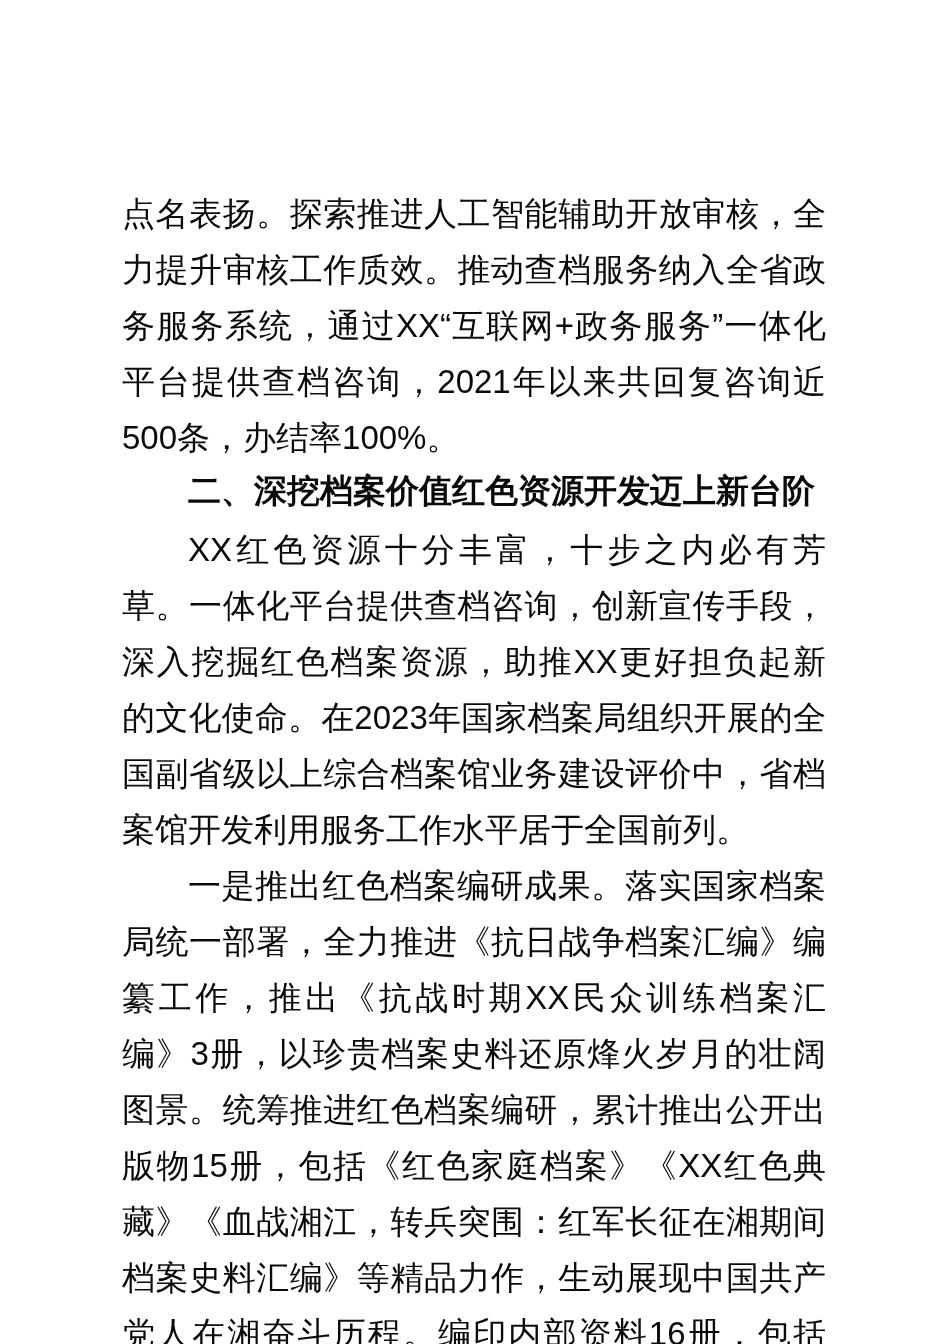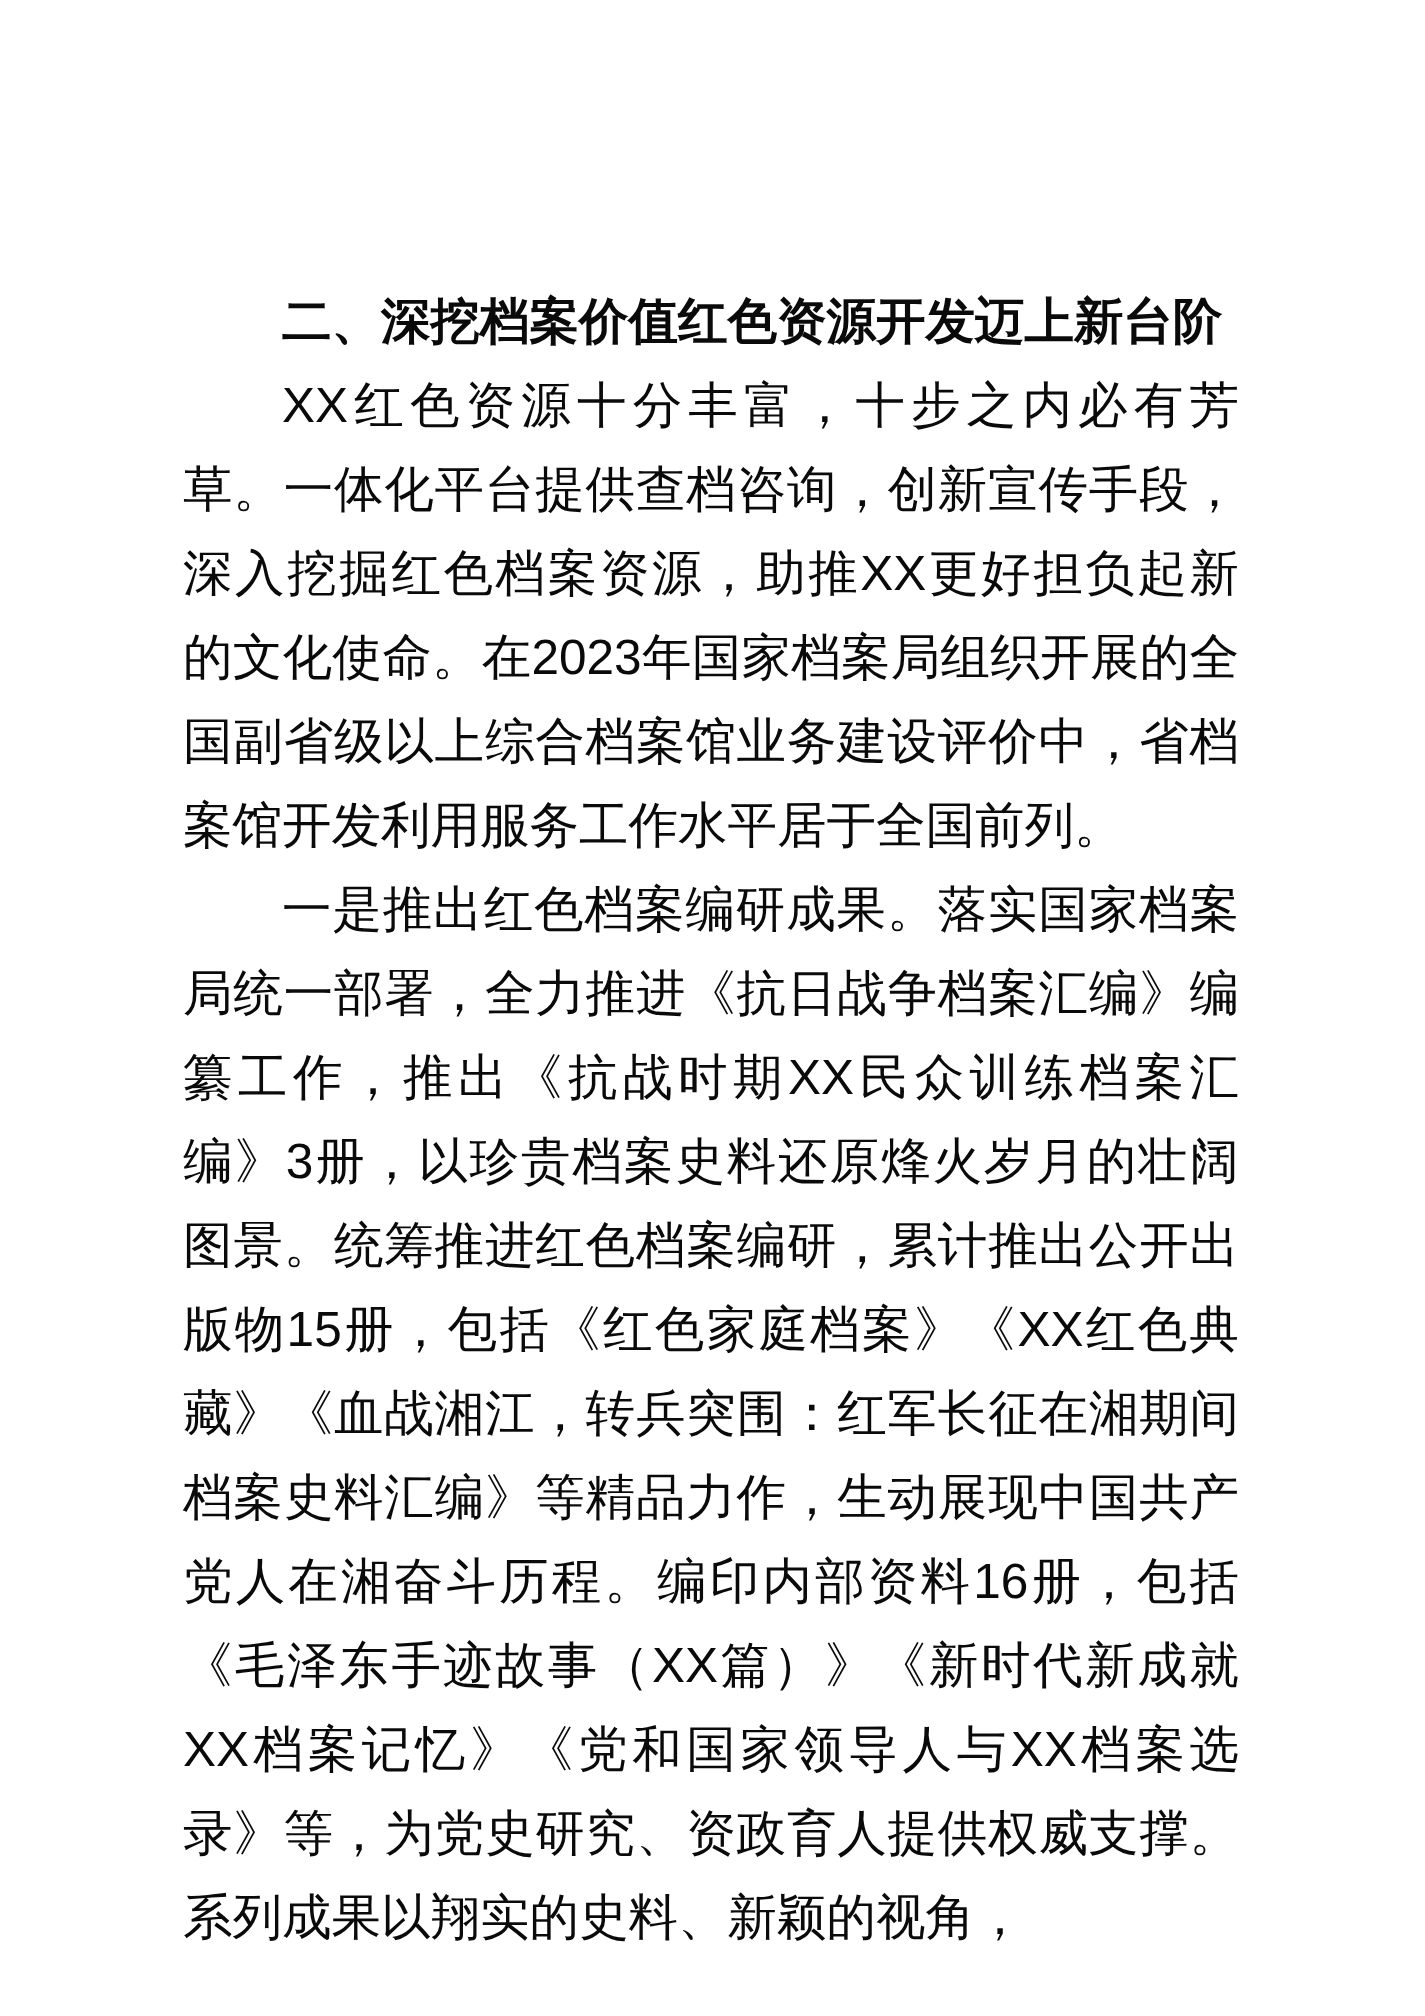--- a/index.html
+++ b/index.html
@@ -43,28 +43,30 @@
     text-indent: 0;
   }
   .heading {
     font-size: 33px;
     line-height: 56px;
     text-indent: 66px;
     font-weight: 700;
     margin: 0;
     text-align: left;
     letter-spacing: 0px;
+    font-family: Liberation Mono, monospace;
   }
 </style>
 </head>
 <body>
 
 <div class="page">
   <div class="content">
 
+    <p class="para cont">点名表扬。探索推进人工智能辅助开放审核，全力提升审核工作质效。推动查档服务纳入全省政务服务系统，通过XX“互联网+政务服务”一体化平台提供查档咨询，2021年以来共回复咨询近500条，办结率100%。</p>
 
     <h2 class="heading">二、深挖档案价值红色资源开发迈上新台阶</h2>
 
     <p class="para">XX红色资源十分丰富，十步之内必有芳草。一体化平台提供查档咨询，创新宣传手段，深入挖掘红色档案资源，助推XX更好担负起新的文化使命。在2023年国家档案局组织开展的全国副省级以上综合档案馆业务建设评价中，省档案馆开发利用服务工作水平居于全国前列。</p>
 
     <p class="para">一是推出红色档案编研成果。落实国家档案局统一部署，全力推进《抗日战争档案汇编》编纂工作，推出《抗战时期XX民众训练档案汇编》3册，以珍贵档案史料还原烽火岁月的壮阔图景。统筹推进红色档案编研，累计推出公开出版物15册，包括《红色家庭档案》《XX红色典藏》《血战湘江，转兵突围：红军长征在湘期间档案史料汇编》等精品力作，生动展现中国共产党人在湘奋斗历程。编印内部资料16册，包括《毛泽东手迹故事（XX篇）》《新时代新成就XX档案记忆》《党和国家领导人与XX档案选录》等，为党史研究、资政育人提供权威支撑。系列成果以翔实的史料、新颖的视角，</p>
 
   </div>
 </div>
 

